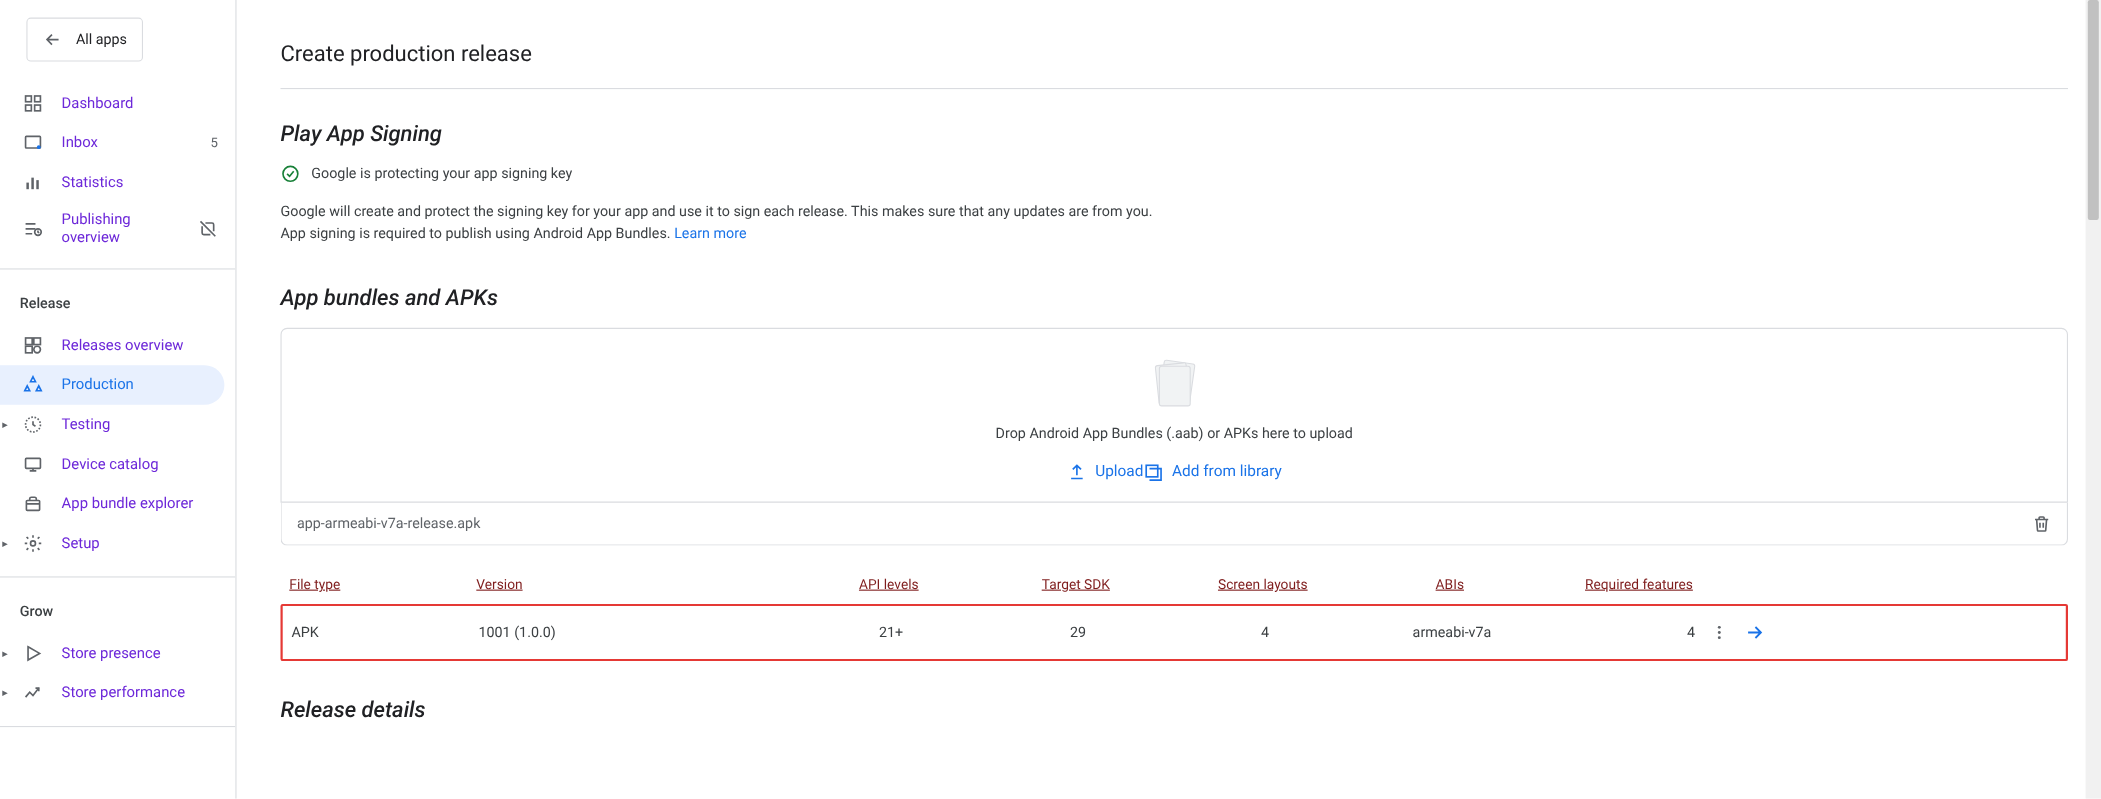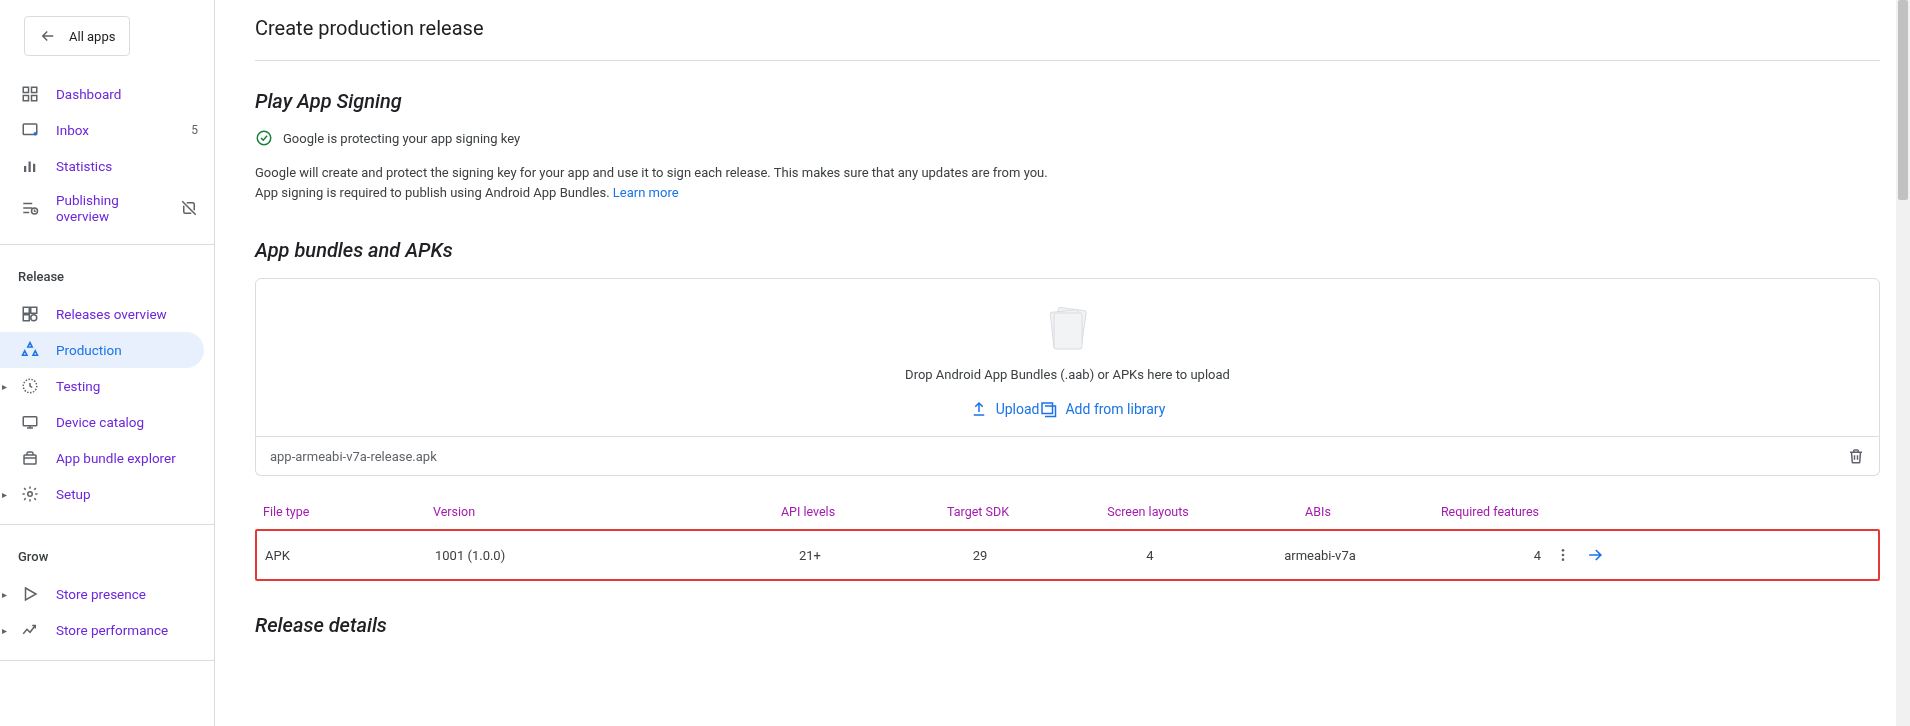--- a/index.html
+++ b/index.html
@@ -103,20 +103,21 @@
       padding: 16px 30px 16px 40px;
       overflow-y: auto;
     }
     .page-title {
       font-size: 20px;
       font-weight: 400;
       color: #202124;
       padding-bottom: 20px;
       border-bottom: 1px solid #dadce0;
       margin-bottom: 28px;
+      margin-top: 20px;
     }
     h2.section {
       font-size: 20px;
       font-weight: 500;
       color: #202124;
       margin-bottom: 16px;
       font-style: italic;
     }
     .signing-status {
       display: flex;
@@ -176,22 +177,23 @@
       color: #5f6368;
       font-size: 13px;
     }
     .table-wrapper {
       margin-top: 18px;
     }
     .table-header {
       display: grid;
       grid-template-columns: 170px 290px 170px 170px 170px 170px 140px 60px;
       padding: 10px 8px;
-      color: #a21caf;
+      color: #7f1d1d;
       font-size: 12.5px;
+      text-decoration: underline;
     }
     .table-row {
       display: grid;
       grid-template-columns: 170px 290px 170px 170px 170px 170px 140px 60px;
       padding: 14px 8px;
       align-items: center;
       color: #3c4043;
       font-size: 13px;
       border: 2px solid #e53935;
       border-radius: 2px;

